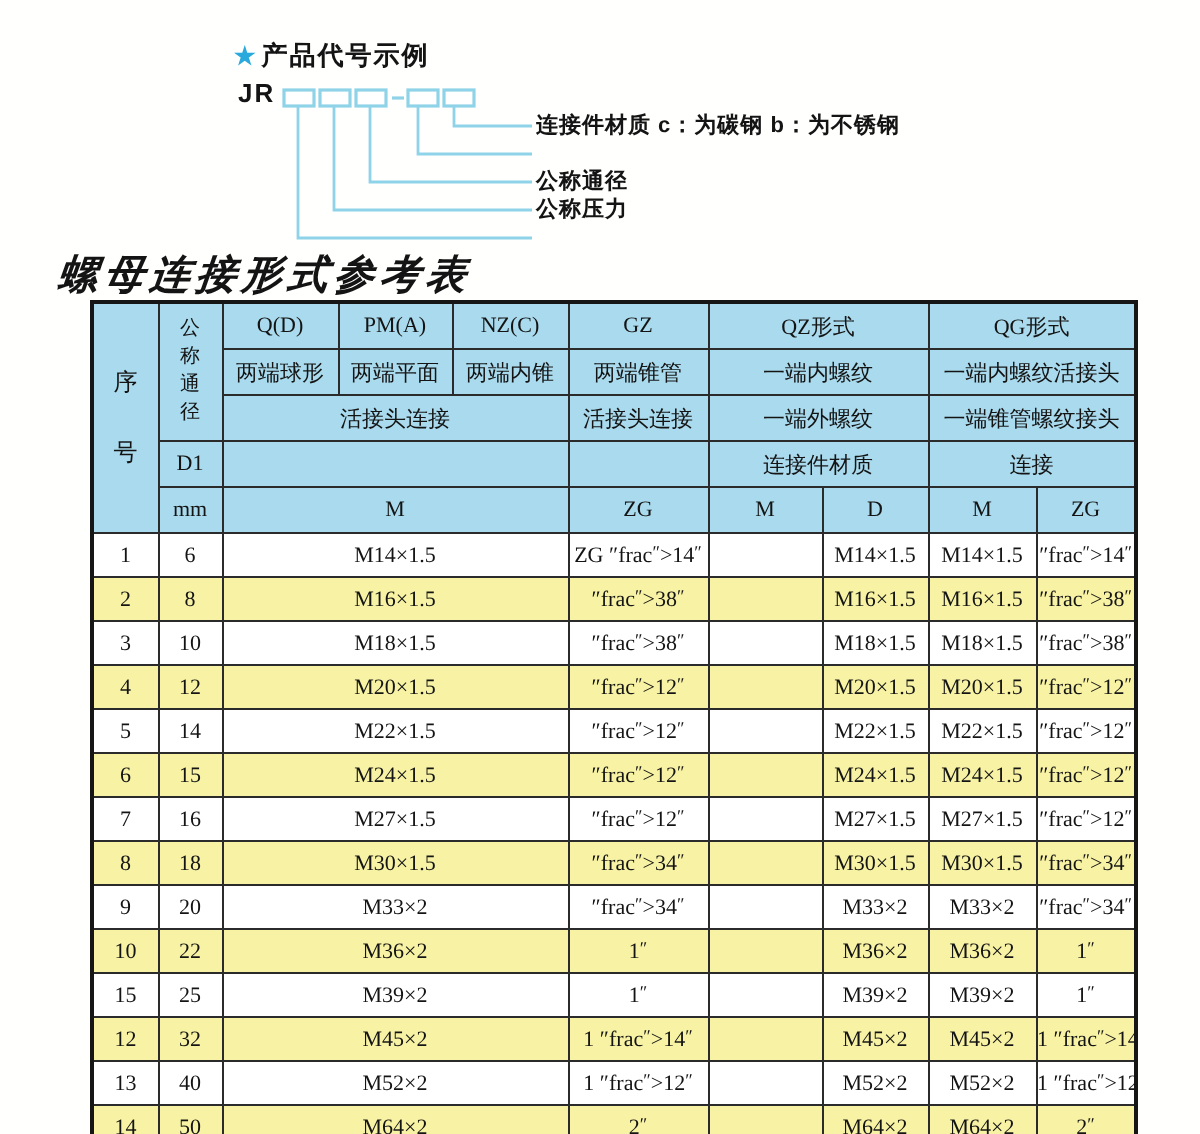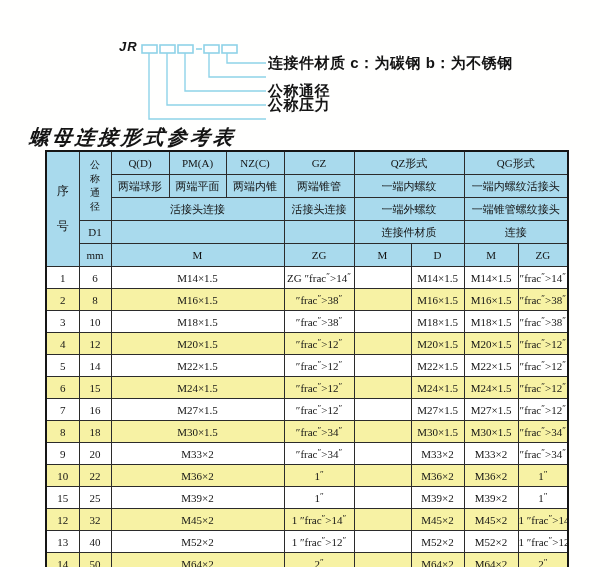--- a/index.html
+++ b/index.html
@@ -5,22 +5,22 @@
   html,body{margin:0;padding:0;background:#ffffff;}
   #page{position:relative;width:600px;height:567px;background:#fffffe;overflow:hidden;
         font-family:"Liberation Sans",sans-serif;color:#141414;}
 
   
   #diagram-svg{position:absolute;left:0;top:0;}
   .diag-title{position:absolute;left:117px;top:19px;font-size:13px;font-weight:bold;
               letter-spacing:1px;white-space:nowrap;}
   .diag-title .star{color:#2aa9dc;margin-right:2px;font-size:12px;}
   .code-prefix{position:absolute;left:119px;top:39px;font-size:13px;font-weight:bold;
-               letter-spacing:1px;font-style:italic;}
-  .diag-label{position:absolute;left:268px;height:14px;line-height:14px;font-size:15px;
+               letter-spacing:1px;}
+  .diag-label{position:absolute;left:268px;height:14px;line-height:14px;font-size:11px;
               font-weight:bold;white-space:nowrap;letter-spacing:.5px;}
 
   
   .tbl-title{position:absolute;left:29px;top:124px;font-size:20px;font-weight:bold;
              font-style:italic;letter-spacing:3px;font-family:"Liberation Serif",serif;
              transform:skewX(-6deg);}
 
   
   table.ref{border-collapse:collapse;table-layout:fixed;position:absolute;left:45px;top:150px;
             width:522px;font-family:"Liberation Serif",serif;border:2px solid #161616;}
@@ -52,20 +52,21 @@
     </g>
     <g stroke="#8fd3e8" stroke-width="1.4" fill="none">
       <polyline points="227,53 227,63 266,63"></polyline>
       <polyline points="209,53 209,77 266,77"></polyline>
       <polyline points="185,53 185,91 266,91"></polyline>
       <polyline points="167,53 167,105 266,105"></polyline>
       <polyline points="149,53 149,119 266,119"></polyline>
     </g>
   </svg>
 
+  <div class="diag-title"><span class="star">★</span><span>产品代号示例</span></div>
 
   <div class="code-prefix">JR</div>
 
   <div class="diag-label" style="top:56px">连接件材质  c：为碳钢  b：为不锈钢</div>
   <div class="diag-label" style="top:84px">公称通径</div>
   <div class="diag-label" style="top:98px">公称压力</div>
 
   <div class="tbl-title">螺母连接形式参考表</div>
 
   <table class="ref">

